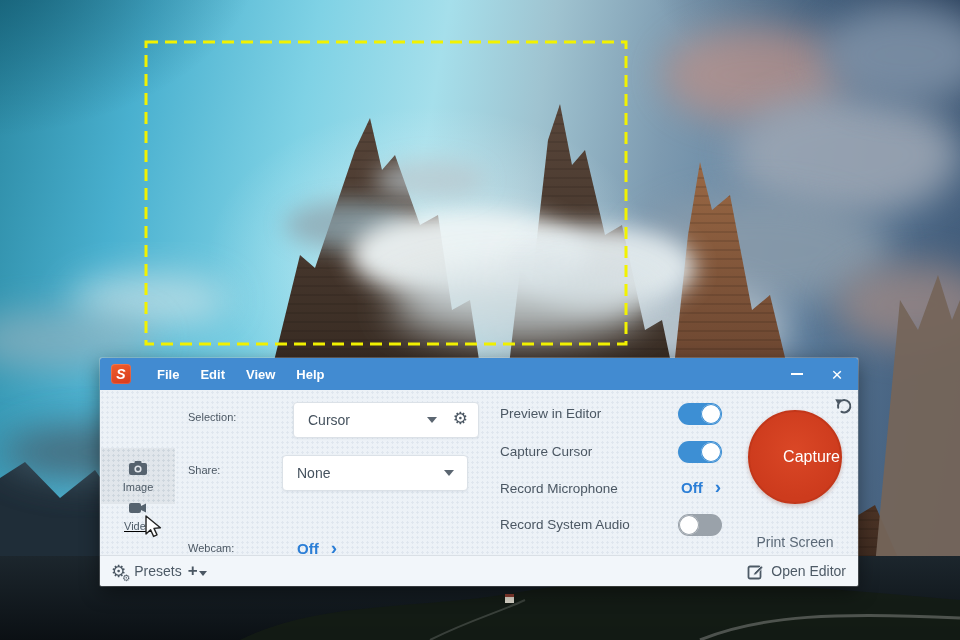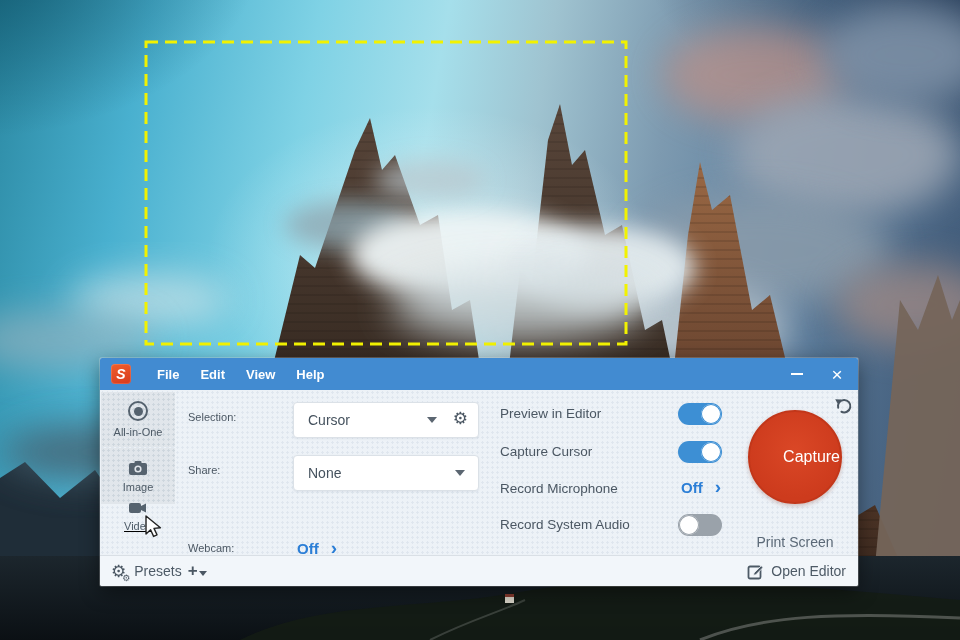--- a/index.html
+++ b/index.html
@@ -185,24 +185,20 @@
         <div class="min-btn">
             <span class="min-bar"></span>
           </div>
         <div class="close-btn">×</div>
       </div>
     </div>
 
     <div class="win-body">
 
       <div class="sidebar">
-        <div class="tab tab1 dim">
-          <div class="icon-allinone"></div>
-          <div class="tab-label">All-in-One</div>
-        </div>
         <div class="tab tab2 dim">
           <svg width="20" height="16" viewBox="0 0 20 16">
             <rect x="1" y="3" width="18" height="12" rx="2" fill="#55626e"></rect>
             <rect x="6.5" y="1" width="7" height="4" rx="1" fill="#55626e"></rect>
             <circle cx="10" cy="9" r="3.6" fill="#e1e6eb"></circle>
             <circle cx="10" cy="9" r="2" fill="#55626e"></circle>
           </svg>
           <div class="tab-label">Image</div>
         </div>
         <div class="tab tab3">
@@ -215,21 +211,21 @@
       </div>
 
       <div class="lbl" style="left:88px;top:21px;">Selection:</div>
       <div class="dd" style="left:193px;top:12px;">
         <span class="dd-value">Cursor</span>
         <span class="caret" style="right:41px;top:14px;"></span>
         <span class="gear-glyph" style="position:absolute;right:10px;top:7px;">⚙</span>
       </div>
 
       <div class="lbl" style="left:88px;top:74px;">Share:</div>
-      <div class="dd" style="left:193px;top:65px;">
+      <div class="dd" style="left:182px;top:65px;">
         <span class="dd-value">None</span>
         <span class="caret" style="right:13px;top:14px;"></span>
       </div>
 
       <div class="lbl" style="left:88px;top:152px;text-align:center;">Webcam:</div>
       <div class="off-link" style="left:197px;top:149px;">
         <span>Off</span>
         <span class="chev">›</span>
       </div>
 

